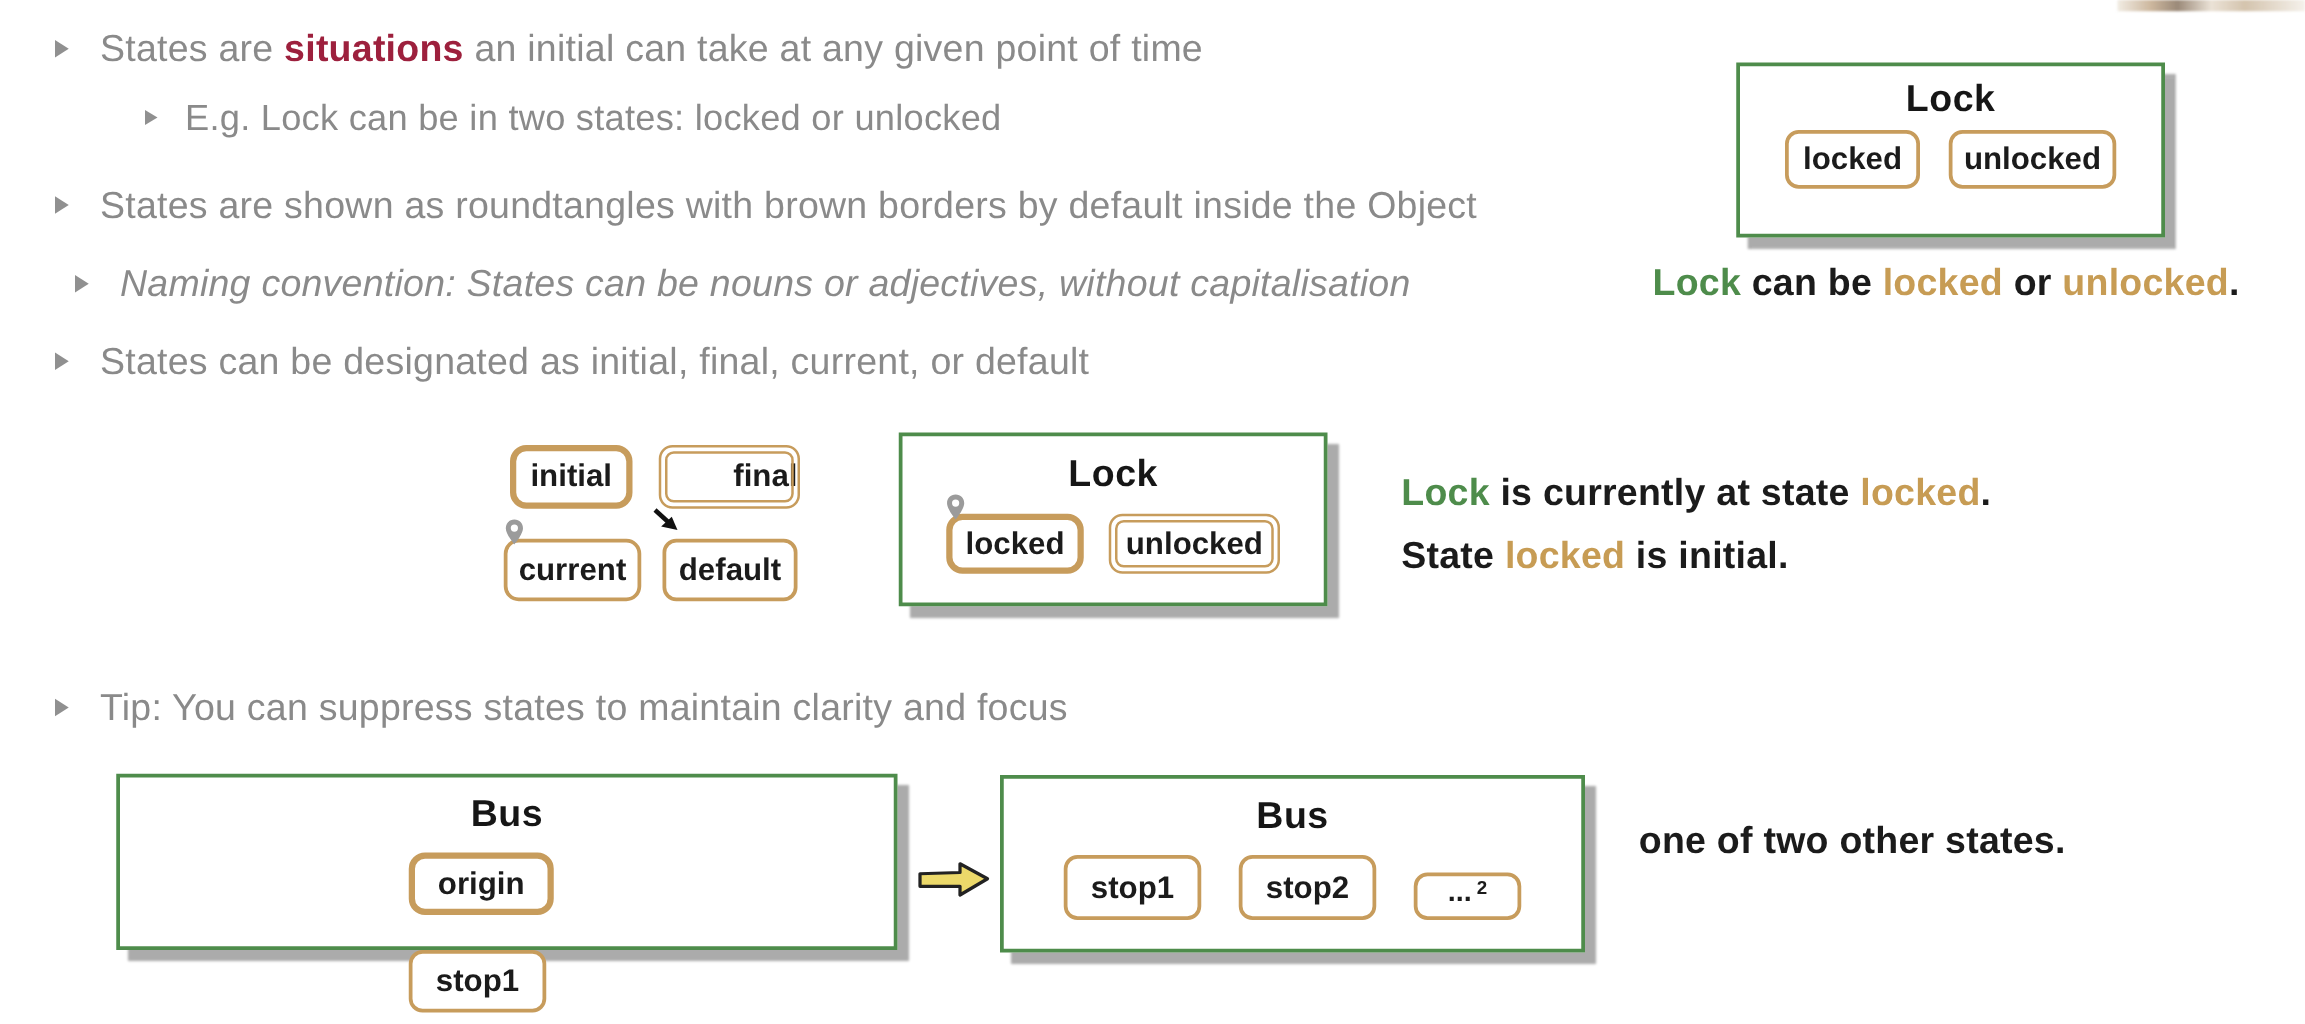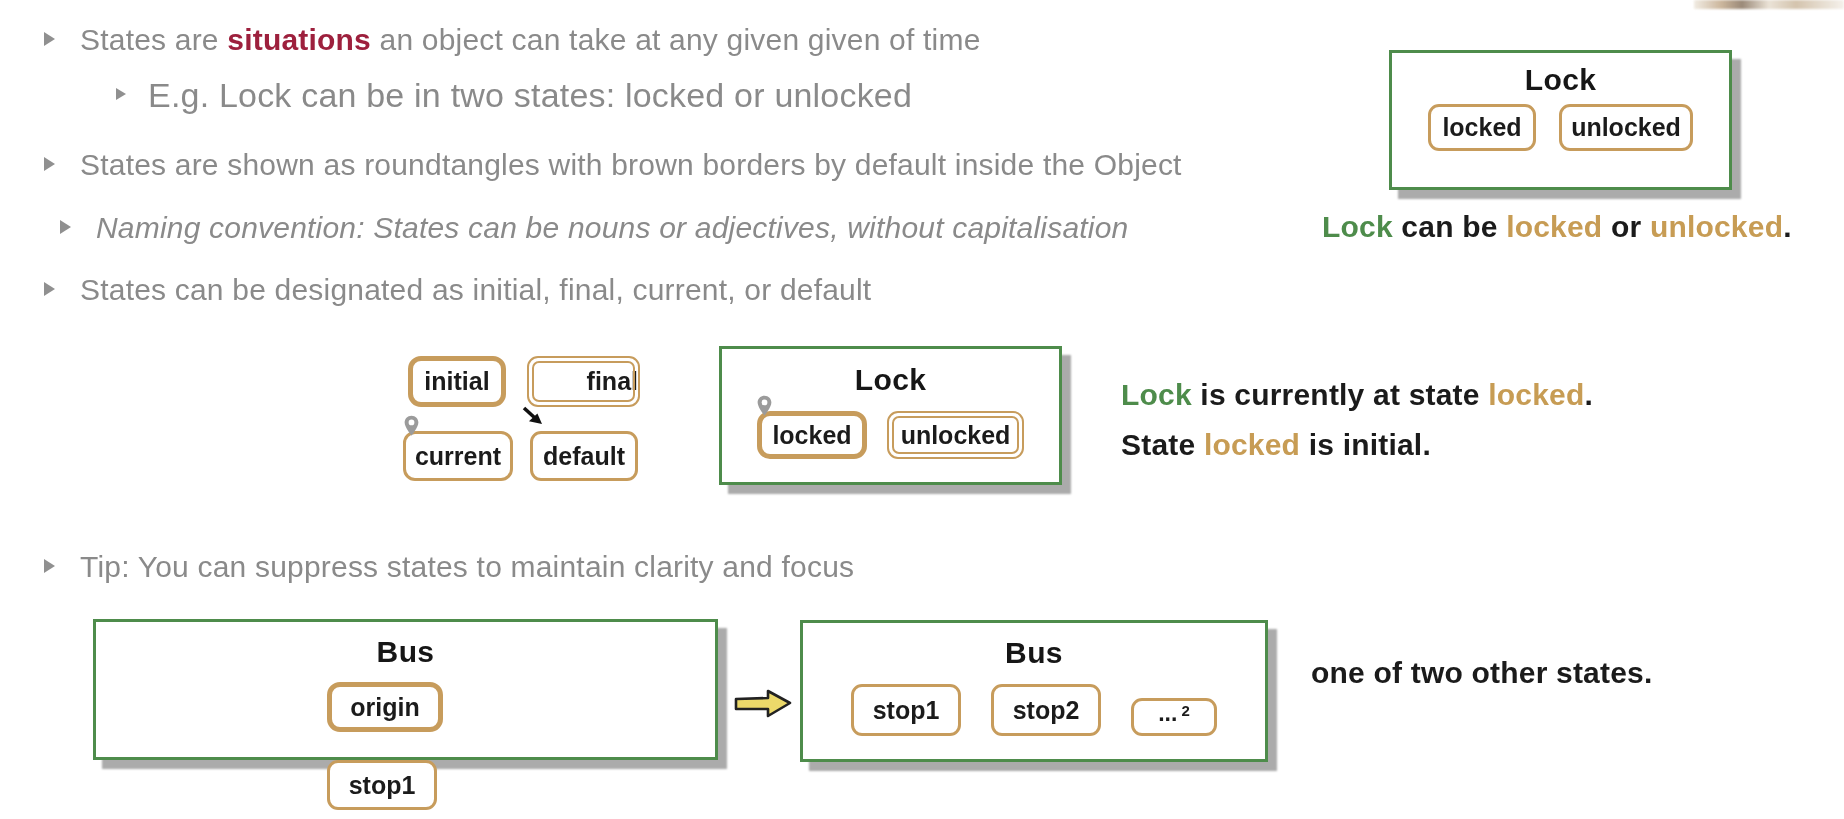--- a/index.html
+++ b/index.html
@@ -11,21 +11,21 @@
   .bullet{
     position:absolute; display:flex; align-items:flex-start;
     color:#8a8a8a; font-size:30px; line-height:37px; white-space:nowrap;
     letter-spacing:0.2px;
   }
   .bullet .tri{
     width:0; height:0; border-left:11px solid #909090;
     border-top:7px solid transparent; border-bottom:7px solid transparent;
     margin:11px 25px 0 0; flex:0 0 auto;
   }
-  .bullet.sub{font-size:34px;}
+  .bullet.sub{font-size:29px;}
   .bullet.sub .tri{border-left-width:10px; border-top-width:6px; border-bottom-width:6px; margin-right:22px;}
   .hl{color:#9d203d; font-weight:700;}
   
   .obj{
     position:absolute; background:#fff; border:3px solid #4e8c4b;
     box-shadow:9px 9px 2px #ababab; display:flex; flex-direction:column; align-items:center;
     box-sizing:border-box;
   }
   .obj-title{
     font-size:30px; font-weight:600; color:#161616; letter-spacing:0.4px; line-height:34px;
@@ -64,21 +64,21 @@
 </style>
 </head>
 <body>
 
 <div id="canvas">
 
   <div class="corner-frag"></div>
 
   <div class="bullet" style="left:44px; top:21px;">
     <span class="tri"></span>
-    <span><span>States are </span><span class="hl">situations</span><span> an object can take at any given given of time</span></span>
+    <span><span>States are </span><span class="hl">situations</span><span> an initial can take at any given point of time</span></span>
   </div>
 
   <div class="bullet sub" style="left:116px; top:77px;">
     <span class="tri"></span>
     <span>E.g. Lock can be in two states: locked or unlocked</span>
   </div>
 
   <div class="bullet" style="left:44px; top:146px;">
     <span class="tri"></span>
     <span>States are shown as roundtangles with brown borders by default inside the Object</span>

